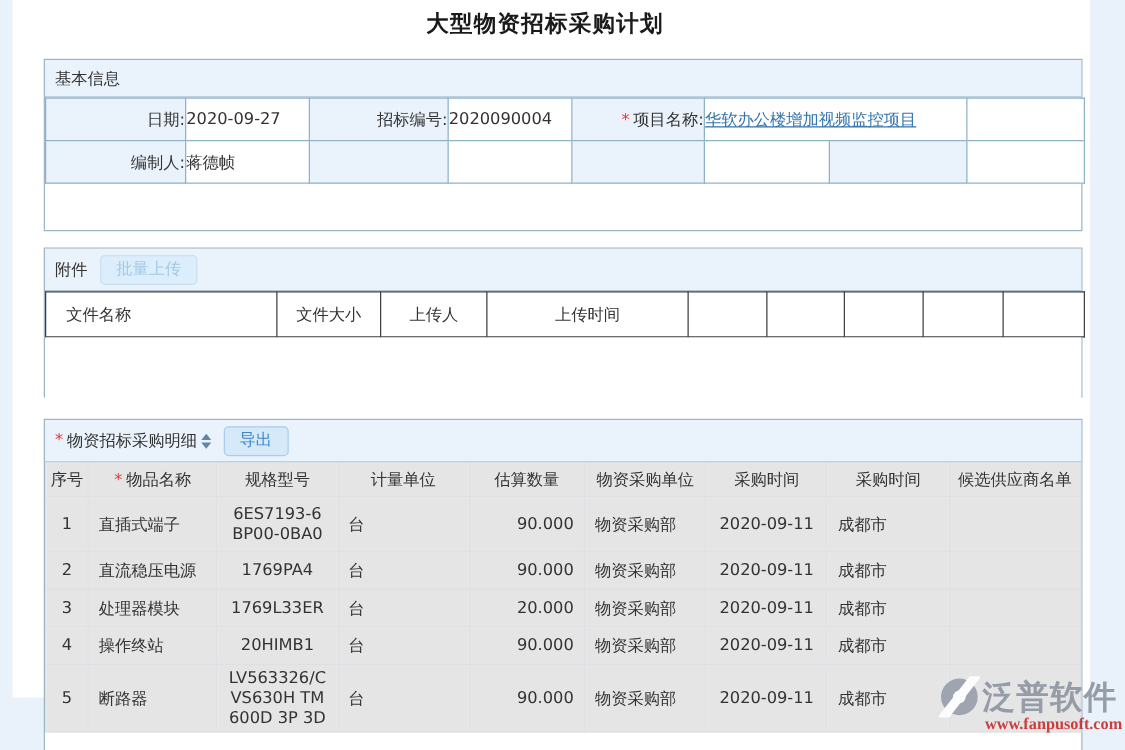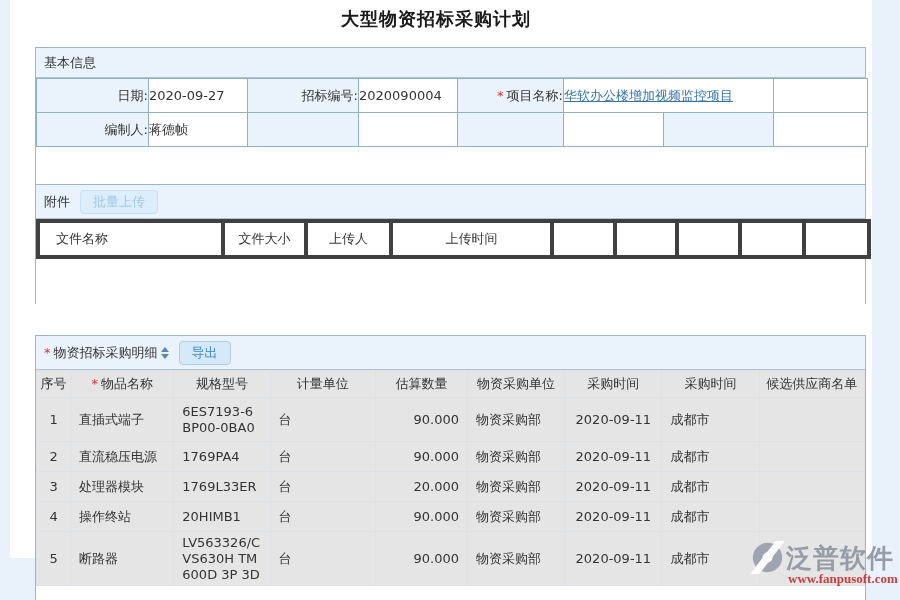--- a/index.html
+++ b/index.html
@@ -14,21 +14,21 @@
   .panel { position:absolute; left:10px; top:0; width:862px; height:558px; background:#fff; }
   .page-title {
     position:absolute; top:7px; left:0; width:872px; text-align:center;
     font-size:18px; font-weight:bold; color:#1a1a1a; letter-spacing:1px;
   }
   .sec {
     position:absolute; left:35px; width:831px; background:#fff;
     border:1px solid #9db6c6;
   }
   #sec-basic  { top:47px;  height:138px; }
-  #sec-attach { top:184px; height:120px; }
+  #sec-attach { top:198px; height:120px; }
   #sec-detail { top:335px; height:268px; }
   .sec-head {
     background:#eaf2fc; border-bottom:1px solid #aec4d2;
     padding:0 8px; font-size:13px; display:flex; align-items:center;
   }
   #sec-basic  .sec-head { height:30px; }
   #sec-attach .sec-head { height:34px; gap:10px; }
   #sec-detail .sec-head { height:34px; }
 
   
@@ -44,40 +44,40 @@
     display:inline-block; border-radius:4px; font-size:13px;
     padding:3px 12px; border:1px solid; line-height:16px; cursor:pointer;
     background:#d8eafa;
   }
   #btn-upload { background:#dcedfb; border-color:#c8e0f2; color:#a2cae6; }
   #btn-export { background:#d6e9f9; border-color:#a9cdea; color:#3c87c8; }
 
   
   table.attach { width:100%; border-collapse:collapse; table-layout:fixed; }
   table.attach td {
-    border:4px solid #404040; height:36px; font-size:13px;
+    border:1px solid #404040; height:36px; font-size:13px;
     color:#333; text-align:center; background:#fff; padding:0 4px;
   }
   table.attach td.first { text-align:left; padding-left:16px; }
   .attach-empty { height:49px; background:#fff; }
 
   
   table.detail { width:100%; border-collapse:collapse; table-layout:fixed; }
   table.detail td {
     border:1px solid #dde1e5; font-size:13px; color:#333;
     padding:2px 8px; vertical-align:middle; background:#e5e5e5;
   }
   table.detail tr.hdr td { text-align:center; height:27px; padding:0 2px; }
   tr.dr1 td { height:44px; }
   tr.dr2 td, tr.dr3 td, tr.dr4 td { height:30px; }
   tr.dr5 td { height:54px; }
   td.c-no   { text-align:center; padding:0; }
   td.c-qty  { text-align:right; padding-right:26px; }
   td.c-time { text-align:center; }
-  td.c-model{ word-break:break-all; line-height:16px; }
+  td.c-model{ word-break:break-all; line-height:16px;text-align:center; }
 
   .req { color:#e53333; margin-right:3px; font-size:13px; }
 
   
   .spinner { display:inline-flex; flex-direction:column; gap:2px; margin:0 10px 0 3px; cursor:pointer; }
   .tri-up   { width:0; height:0; border-left:4px solid transparent; border-right:4px solid transparent; border-bottom:5px solid #5e86ad; }
   .tri-down { width:0; height:0; border-left:4px solid transparent; border-right:4px solid transparent; border-top:5px solid #5e86ad; }
 
   
   .watermark { position:absolute; left:751px; top:541px; width:152px; z-index:5; opacity:.92; }

